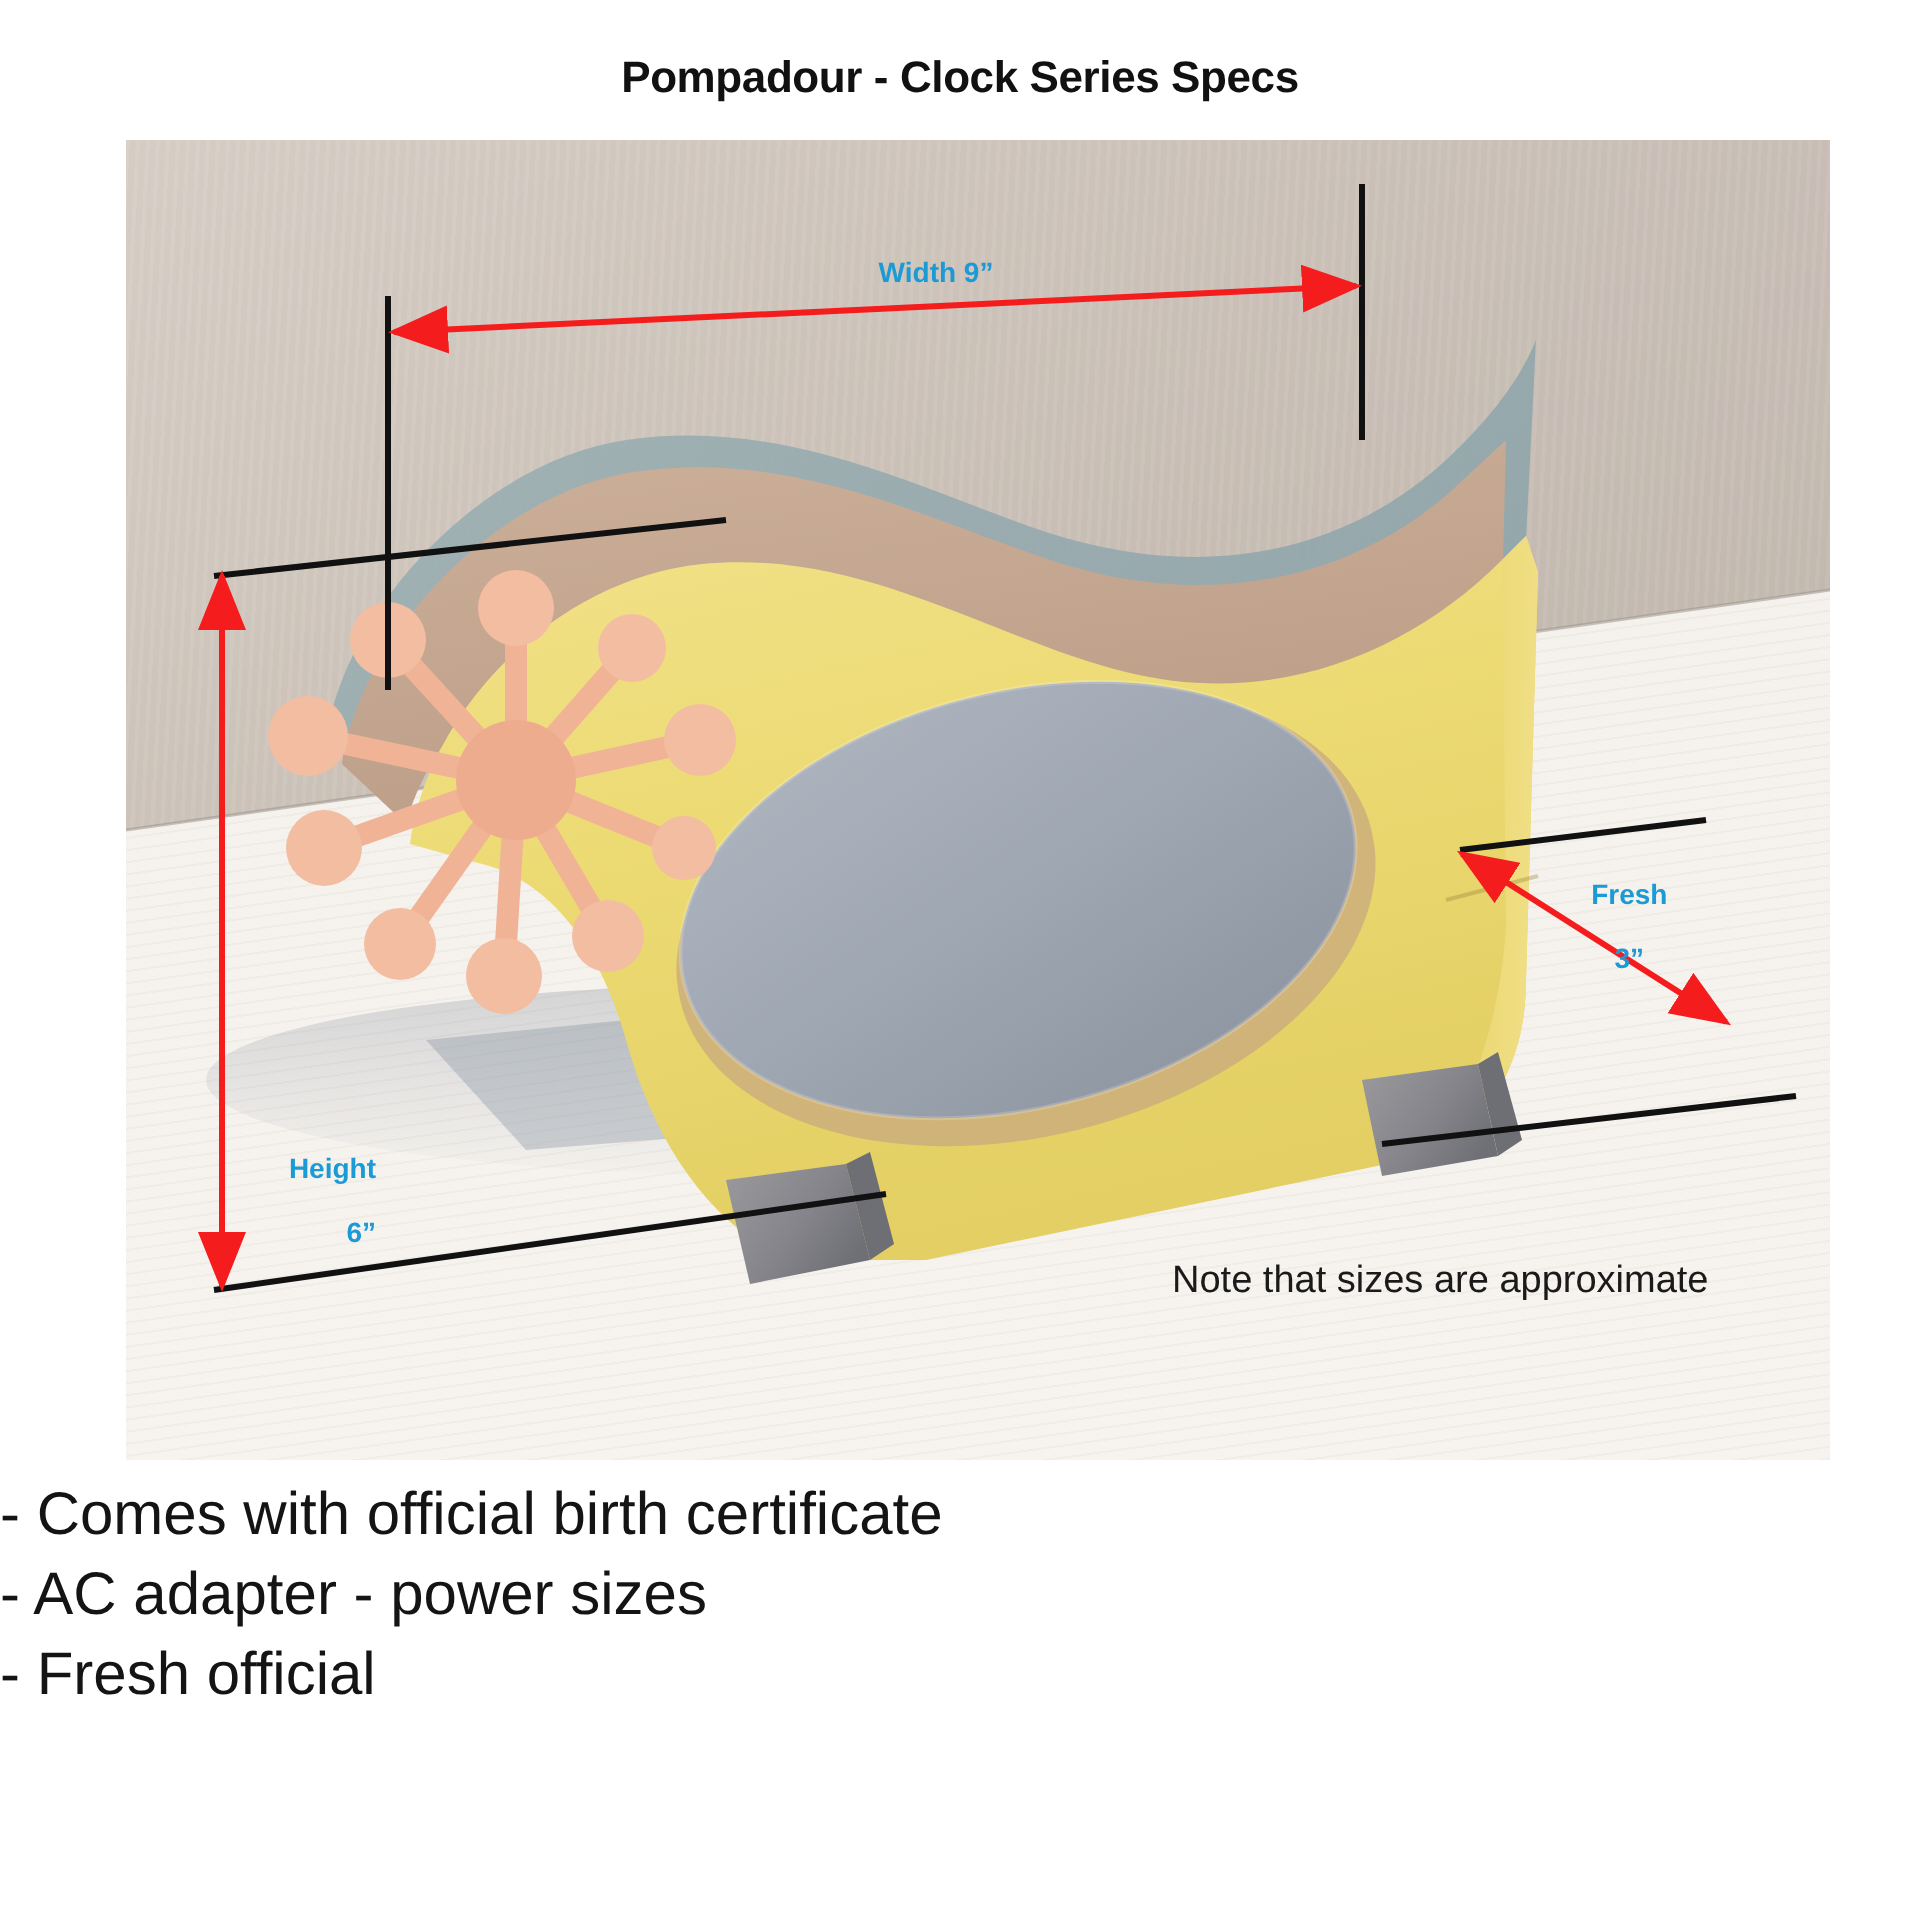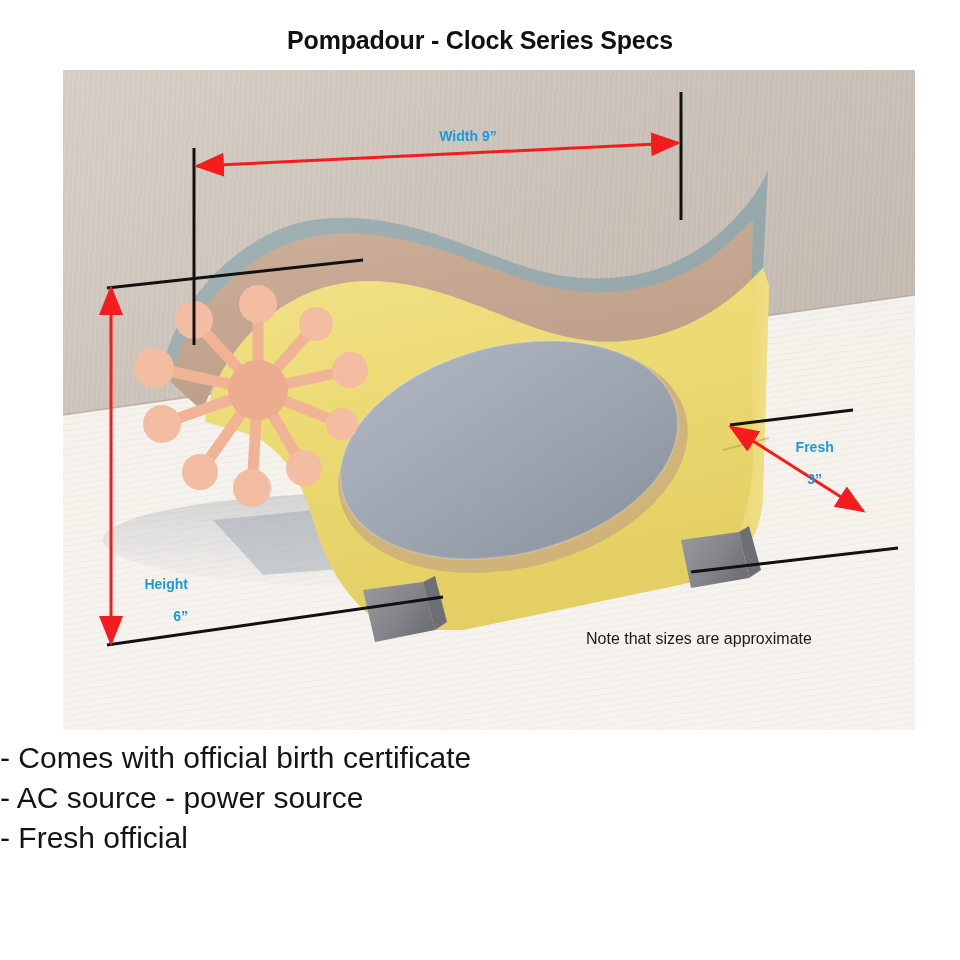--- a/index.html
+++ b/index.html
@@ -11,21 +11,21 @@
     overflow:hidden;
     position:relative;
   }
   #page{position:relative;width:960px;height:960px;}
 
   
   .page-title{
     position:absolute;
     left:0;top:26px;width:960px;
     text-align:center;
-    font-size:25px;
+    font-size:22px;
     font-weight:bold;
     color:#111111;
     letter-spacing:-0.2px;
   }
 
   
   .photo{
     position:absolute;
     left:63px;top:70px;
     width:852px;height:660px;
@@ -79,21 +79,21 @@
     color:#1c9ad6;
     font-weight:bold;
     font-size:14px;
     line-height:16px;
     white-space:pre;
     text-align:center;
   }
   .note-text{
     position:absolute;
     color:#1a1a1a;
-    font-size:16px;
+    font-size:19px;
     white-space:nowrap;
   }
   svg{display:block;}
 </style>
 </head>
 <body>
 
 <div id="page">
 
   <div class="page-title">Pompadour - Clock Series Specs</div>
@@ -253,17 +253,17 @@
     <div class="dim-label" style="left:700px;top:353px;width:80px;">
       <span>Fresh</span><br>
       <span>3”</span>
     </div>
 
     <div class="note-text" style="left:523px;top:560px;">Note that sizes are approximate</div>
   </div>
 
   <div class="bullets">
     <div>- Comes with official birth certificate</div>
-    <div>- AC source - power source</div>
+    <div>- AC adapter - power sizes</div>
     <div>- Fresh official</div>
   </div>
 
 </div>
 
 </body></html>

